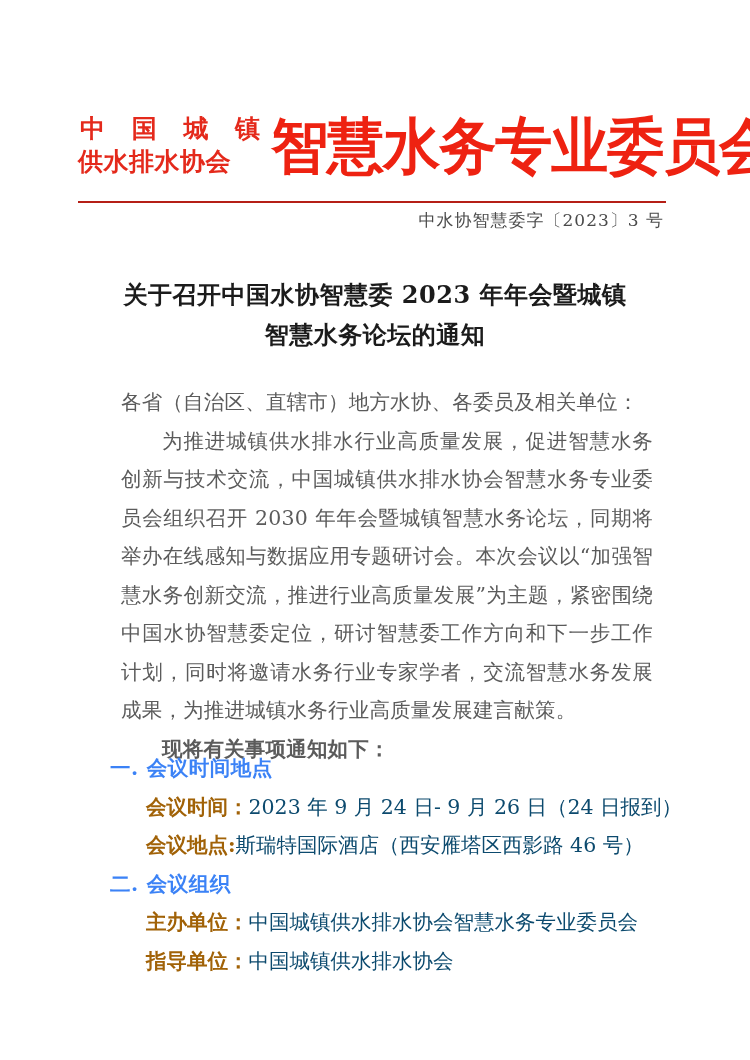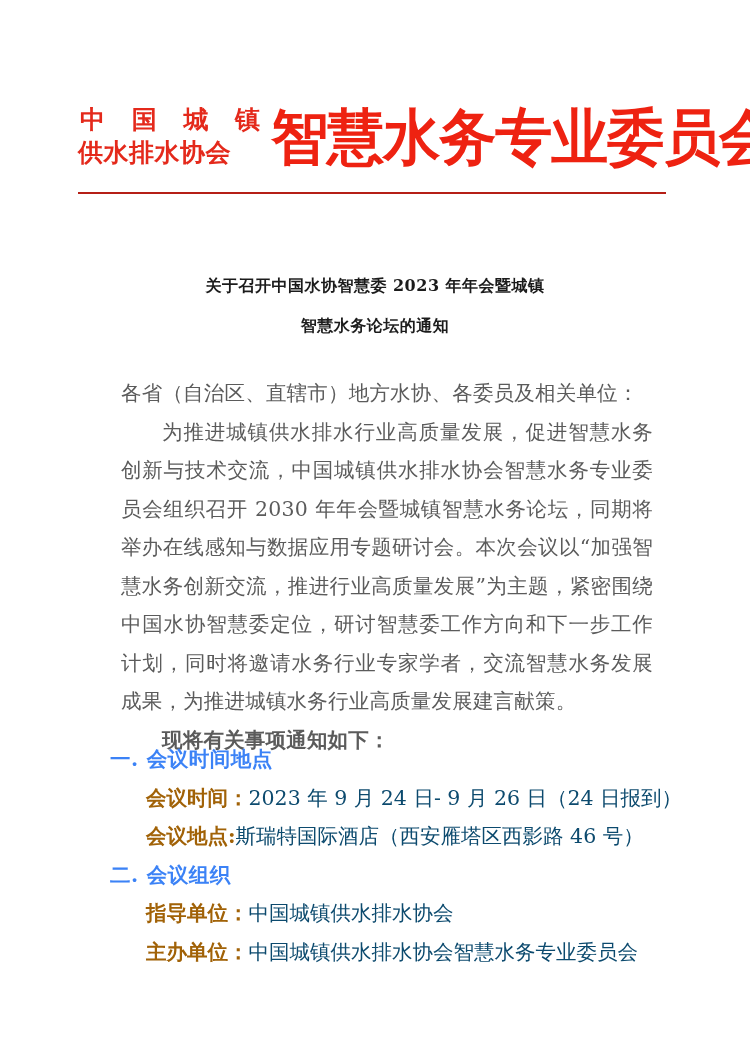--- a/index.html
+++ b/index.html
@@ -12,20 +12,21 @@
     height: 1060px;
     position: relative;
     font-family: "DejaVu Serif", "Liberation Serif", serif;
     overflow: hidden;
   }
 
   .page {
     position: absolute;
     inset: 0;
     background: #ffffff;
+    margin-top: 9px;
   }
 
   
   .letterhead {
     position: absolute;
     left: 78px;
     top: 96px;
     width: 594px;
     height: 82px;
     display: flex;
@@ -90,21 +91,21 @@
     font-family: "DejaVu Serif", "Liberation Serif", serif;
   }
 
   
   .doc-title {
     position: absolute;
     left: 105px;
     top: 266px;
     width: 540px;
     text-align: center;
-    font-size: 16px;
+    font-size: 24px;
     font-weight: 700;
     line-height: 40px;
     color: #1b1b1b;
     letter-spacing: 0.5px;
     font-family: "DejaVu Serif", "Liberation Serif", serif;
   }
   .doc-title .t-line { display: block; }
 
   
   .body-block {
@@ -174,20 +175,21 @@
   <div class="letterhead">
     <div class="lh-left">
       <span class="lh-left-line1">中 国 城 镇</span>
       <span class="lh-left-line2">供水排水协会</span>
     </div>
     <div class="lh-right">智慧水务专业委员会</div>
   </div>
 
   <div class="header-rule"></div>
 
+  <div class="doc-number">中水协智慧委字〔2023〕3 号</div>
 
   <div class="doc-title">
     <span class="t-line">关于召开中国水协智慧委 2023 年年会暨城镇</span>
     <span class="t-line">智慧水务论坛的通知</span>
   </div>
 
   <div class="body-block">
     <div class="salutation">各省（自治区、直辖市）地方水协、各委员及相关单位：</div>
     <p class="para">为推进城镇供水排水行业高质量发展，促进智慧水务创新与技术交流，中国城镇供水排水协会智慧水务专业委员会组织召开 2030 年年会暨城镇智慧水务论坛，同期将举办在线感知与数据应用专题研讨会。本次会议以“加强智慧水务创新交流，推进行业高质量发展”为主题，紧密围绕中国水协智慧委定位，研讨智慧委工作方向和下一步工作计划，同时将邀请水务行业专家学者，交流智慧水务发展成果，为推进城镇水务行业高质量发展建言献策。</p>
     <p class="para-short">现将有关事项通知如下：</p>
@@ -205,22 +207,22 @@
       <div class="sec-line">
         <span class="lbl">会议地点:</span><span class="val">斯瑞特国际酒店（西安雁塔区西影路 46 号）</span>
       </div>
     </div>
 
     <div>
       <div class="sec-heading">
         <span class="num">二.</span><span>会议组织</span>
       </div>
       <div class="sec-line">
+        <span class="lbl">主办单位：</span><span class="val">中国城镇供水排水协会智慧水务专业委员会</span>
+      </div>
+      <div class="sec-line">
         <span class="lbl">指导单位：</span><span class="val">中国城镇供水排水协会</span>
       </div>
-      <div class="sec-line">
-        <span class="lbl">主办单位：</span><span class="val">中国城镇供水排水协会智慧水务专业委员会</span>
-      </div>
     </div>
 
   </div>
 
 </div>
 
 </body></html>

